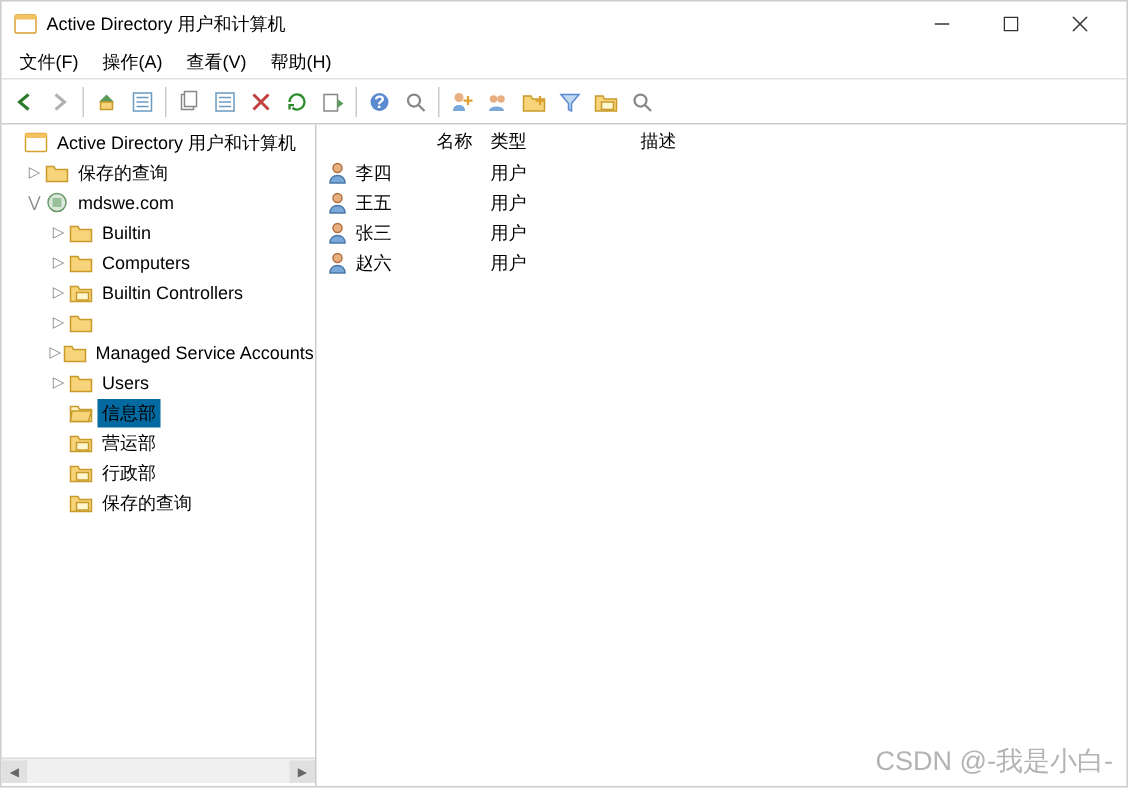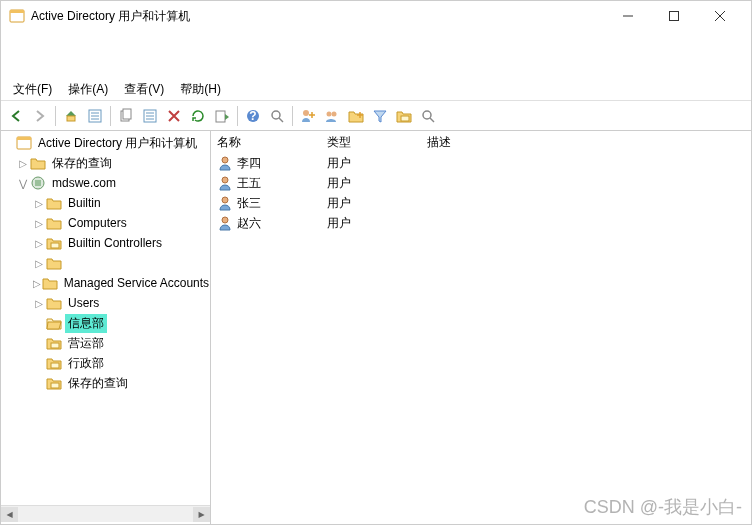--- a/index.html
+++ b/index.html
@@ -2,46 +2,46 @@
 <html><head>
 <meta charset="utf-8">
 <style>
 * { box-sizing: border-box; margin: 0; padding: 0; font-family: "Microsoft YaHei", "Segoe UI", sans-serif; font-size: 12px; }
 body { width: 752px; height: 525px; background: #fff; border: 1px solid #ccc; display: flex; flex-direction: column; overflow: hidden; }
 .titlebar { height: 30px; display: flex; align-items: center; padding: 0 8px; }
 .titlebar .icon { width: 16px; height: 16px; margin-right: 6px; }
 .titlebar .title { flex: 1; }
 .winbtn { width: 46px; height: 30px; display: flex; align-items: center; justify-content: center; }
 .winbtn svg { width: 10px; height: 10px; }
-.menubar { height: 22px; display: flex; align-items: center; padding: 0 4px; border-bottom: 1px solid #e0e0e0; margin-top: 48px; }
+.menubar { height: 22px; display: flex; align-items: center; padding: 0 4px; border-bottom: 1px solid #e0e0e0; }
 .menuitem { padding: 2px 8px; }
 .toolbar { height: 30px; display: flex; align-items: center; padding: 2px 4px; border-bottom: 1px solid #ccc; gap: 2px; }
 .tbtn { width: 22px; height: 22px; display: flex; align-items: center; justify-content: center; border: 1px solid transparent; }
 .tsep { width: 1px; height: 20px; background: #ccc; margin: 0 2px; }
 .body { flex: 1; display: flex; overflow: hidden; }
 .treepane { width: 210px; border-right: 1px solid #ccc; display: flex; flex-direction: column; padding: 2px 0; overflow: hidden; }
 .treepane .treecontent { flex: 1; overflow: hidden; }
 .hscroll { height: 17px; background: #f0f0f0; border-top: 1px solid #ddd; display: flex; align-items: center; }
 .hscroll .arrow { width: 17px; height: 15px; background: #e0e0e0; display: flex; align-items: center; justify-content: center; font-size: 8px; color: #666; }
 .hscroll .track { flex: 1; }
 .tnode { display: flex; align-items: center; height: 20px; white-space: nowrap; }
 .twist { width: 12px; display: inline-flex; justify-content: center; color: #888; font-size: 10px; }
 .ticon { width: 16px; height: 16px; margin: 0 3px 0 1px; flex-shrink: 0; }
 .tlabel { padding: 1px 3px; }
-.tlabel.sel { background: #5eead4; }
+.tlabel.sel { background: #0369a1; }
 .ind1 { padding-left: 2px; }
 .ind2 { padding-left: 16px; }
 .ind3 { padding-left: 32px; }
 .listpane { flex: 1; display: flex; flex-direction: column; }
 .listhdr { display: flex; height: 22px; align-items: center; }
 .listhdr .col { padding: 2px 6px; }
 .listrow { display: flex; height: 20px; align-items: center; }
 .listrow .cell { padding: 1px 6px; display: flex; align-items: center; }
 .uicon { width: 16px; height: 16px; margin-right: 4px; flex-shrink: 0; }
-.c1 { width: 110px; }
+.c1 { width: 110px; text-align: right; }
 .c2 { width: 100px; }
 .c3 { flex: 1; }
 .watermark { position: absolute; bottom: 6px; right: 10px; color: rgba(128,128,128,.6); font-size: 18px; pointer-events: none; }
 </style>
 </head>
 <body>
 
 <svg width="0" height="0" style="position:absolute">
 <defs>
 <g id="i-app">

